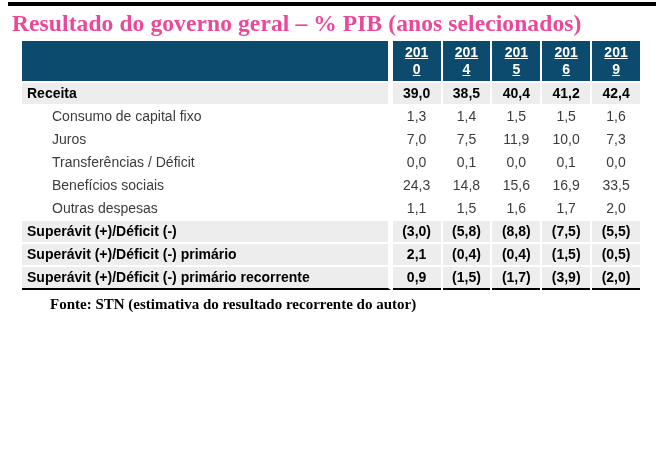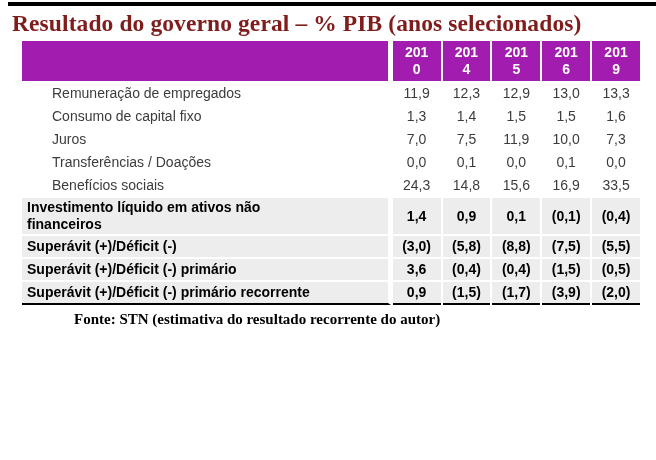--- a/index.html
+++ b/index.html
@@ -13,37 +13,38 @@
   }
   .top-bar{
     position:absolute;top:2px;left:8px;width:648px;height:4px;
     background:#000;
   }
   .title{
     font-family:"Liberation Serif",serif;
     font-weight:bold;
     font-size:23.5px;
     line-height:26px;
-    color:#7f1d1d;
+    color:#ec4899;
     margin:10px 0 0 12px;
     white-space:nowrap;
     letter-spacing:0.1px;
   }
   table.fiscal{
     border-collapse:separate;
     border-spacing:2px;
     table-layout:fixed;
     width:622px;
     margin:3px 0 0 20px;
   }
   col.c-label{width:362px;}
   col.c-year{width:47px;}
   th.corner,th.year{
-    background:#a21caf;
+    background:#0c4a6e;
     border:0;
+    text-decoration:underline;
   }
   th.corner{border-right:3px solid #ffffff;}
   th.year{
     color:#ffffff;
     font-size:14px;
     font-weight:bold;
     text-align:center;
     vertical-align:middle;
     padding:3px 0;
     line-height:17px;
@@ -64,21 +65,21 @@
   }
   td.label{padding-left:5px;border-right:3px solid #ffffff;}
   td.label.ind{padding-left:30px;}
   td.num{text-align:center;}
   tr.last td{border-bottom:2px solid #000000;}
   .source{
     font-family:"Liberation Serif",serif;
     font-weight:bold;
     font-size:15px;
     color:#000;
-    margin:4px 0 0 74px;
+    margin:4px 0 0 50px;
     white-space:nowrap;
   }
 </style>
 </head>
 <body>
 
 <div class="screen">
   <div class="top-bar"></div>
   <div class="title">Resultado do governo geral – % PIB (anos selecionados)</div>
 
@@ -110,29 +111,29 @@
             <div>201</div>
             <div>6</div>
           </th>
           <th class="year">
             <div>201</div>
             <div>9</div>
           </th>
         </tr>
     </thead>
     <tbody id="table-body">
-        <tr class="detail">
-          <td class="label ind">
-            <div>Remuneração de empregados</div>
-          </td>
-          <td class="num">11,9</td>
-          <td class="num">12,3</td>
-          <td class="num">12,9</td>
-          <td class="num">13,0</td>
-          <td class="num">13,3</td>
+        <tr class="bold">
+          <td class="label">
+            <div>Receita</div>
+          </td>
+          <td class="num">39,0</td>
+          <td class="num">38,5</td>
+          <td class="num">40,4</td>
+          <td class="num">41,2</td>
+          <td class="num">42,4</td>
         </tr>
         <tr class="detail">
           <td class="label ind">
             <div>Consumo de capital fixo</div>
           </td>
           <td class="num">1,3</td>
           <td class="num">1,4</td>
           <td class="num">1,5</td>
           <td class="num">1,5</td>
           <td class="num">1,6</td>
@@ -142,64 +143,63 @@
             <div>Juros</div>
           </td>
           <td class="num">7,0</td>
           <td class="num">7,5</td>
           <td class="num">11,9</td>
           <td class="num">10,0</td>
           <td class="num">7,3</td>
         </tr>
         <tr class="detail">
           <td class="label ind">
-            <div>Transferências / Doações</div>
+            <div>Transferências / Déficit</div>
           </td>
           <td class="num">0,0</td>
           <td class="num">0,1</td>
           <td class="num">0,0</td>
           <td class="num">0,1</td>
           <td class="num">0,0</td>
         </tr>
         <tr class="detail">
           <td class="label ind">
             <div>Benefícios sociais</div>
           </td>
           <td class="num">24,3</td>
           <td class="num">14,8</td>
           <td class="num">15,6</td>
           <td class="num">16,9</td>
           <td class="num">33,5</td>
         </tr>
-        <tr class="bold">
-          <td class="label">
-            <div>Investimento líquido em ativos não</div>
-            <div>financeiros</div>
-          </td>
-          <td class="num">1,4</td>
-          <td class="num">0,9</td>
-          <td class="num">0,1</td>
-          <td class="num">(0,1)</td>
-          <td class="num">(0,4)</td>
+        <tr class="detail">
+          <td class="label ind">
+            <div>Outras despesas</div>
+          </td>
+          <td class="num">1,1</td>
+          <td class="num">1,5</td>
+          <td class="num">1,6</td>
+          <td class="num">1,7</td>
+          <td class="num">2,0</td>
         </tr>
         <tr class="bold">
           <td class="label">
             <div>Superávit (+)/Déficit (-)</div>
           </td>
           <td class="num">(3,0)</td>
           <td class="num">(5,8)</td>
           <td class="num">(8,8)</td>
           <td class="num">(7,5)</td>
           <td class="num">(5,5)</td>
         </tr>
         <tr class="bold">
           <td class="label">
             <div>Superávit (+)/Déficit (-) primário</div>
           </td>
-          <td class="num">3,6</td>
+          <td class="num">2,1</td>
           <td class="num">(0,4)</td>
           <td class="num">(0,4)</td>
           <td class="num">(1,5)</td>
           <td class="num">(0,5)</td>
         </tr>
         <tr class="bold last">
           <td class="label">
             <div>Superávit (+)/Déficit (-) primário recorrente</div>
           </td>
           <td class="num">0,9</td>

